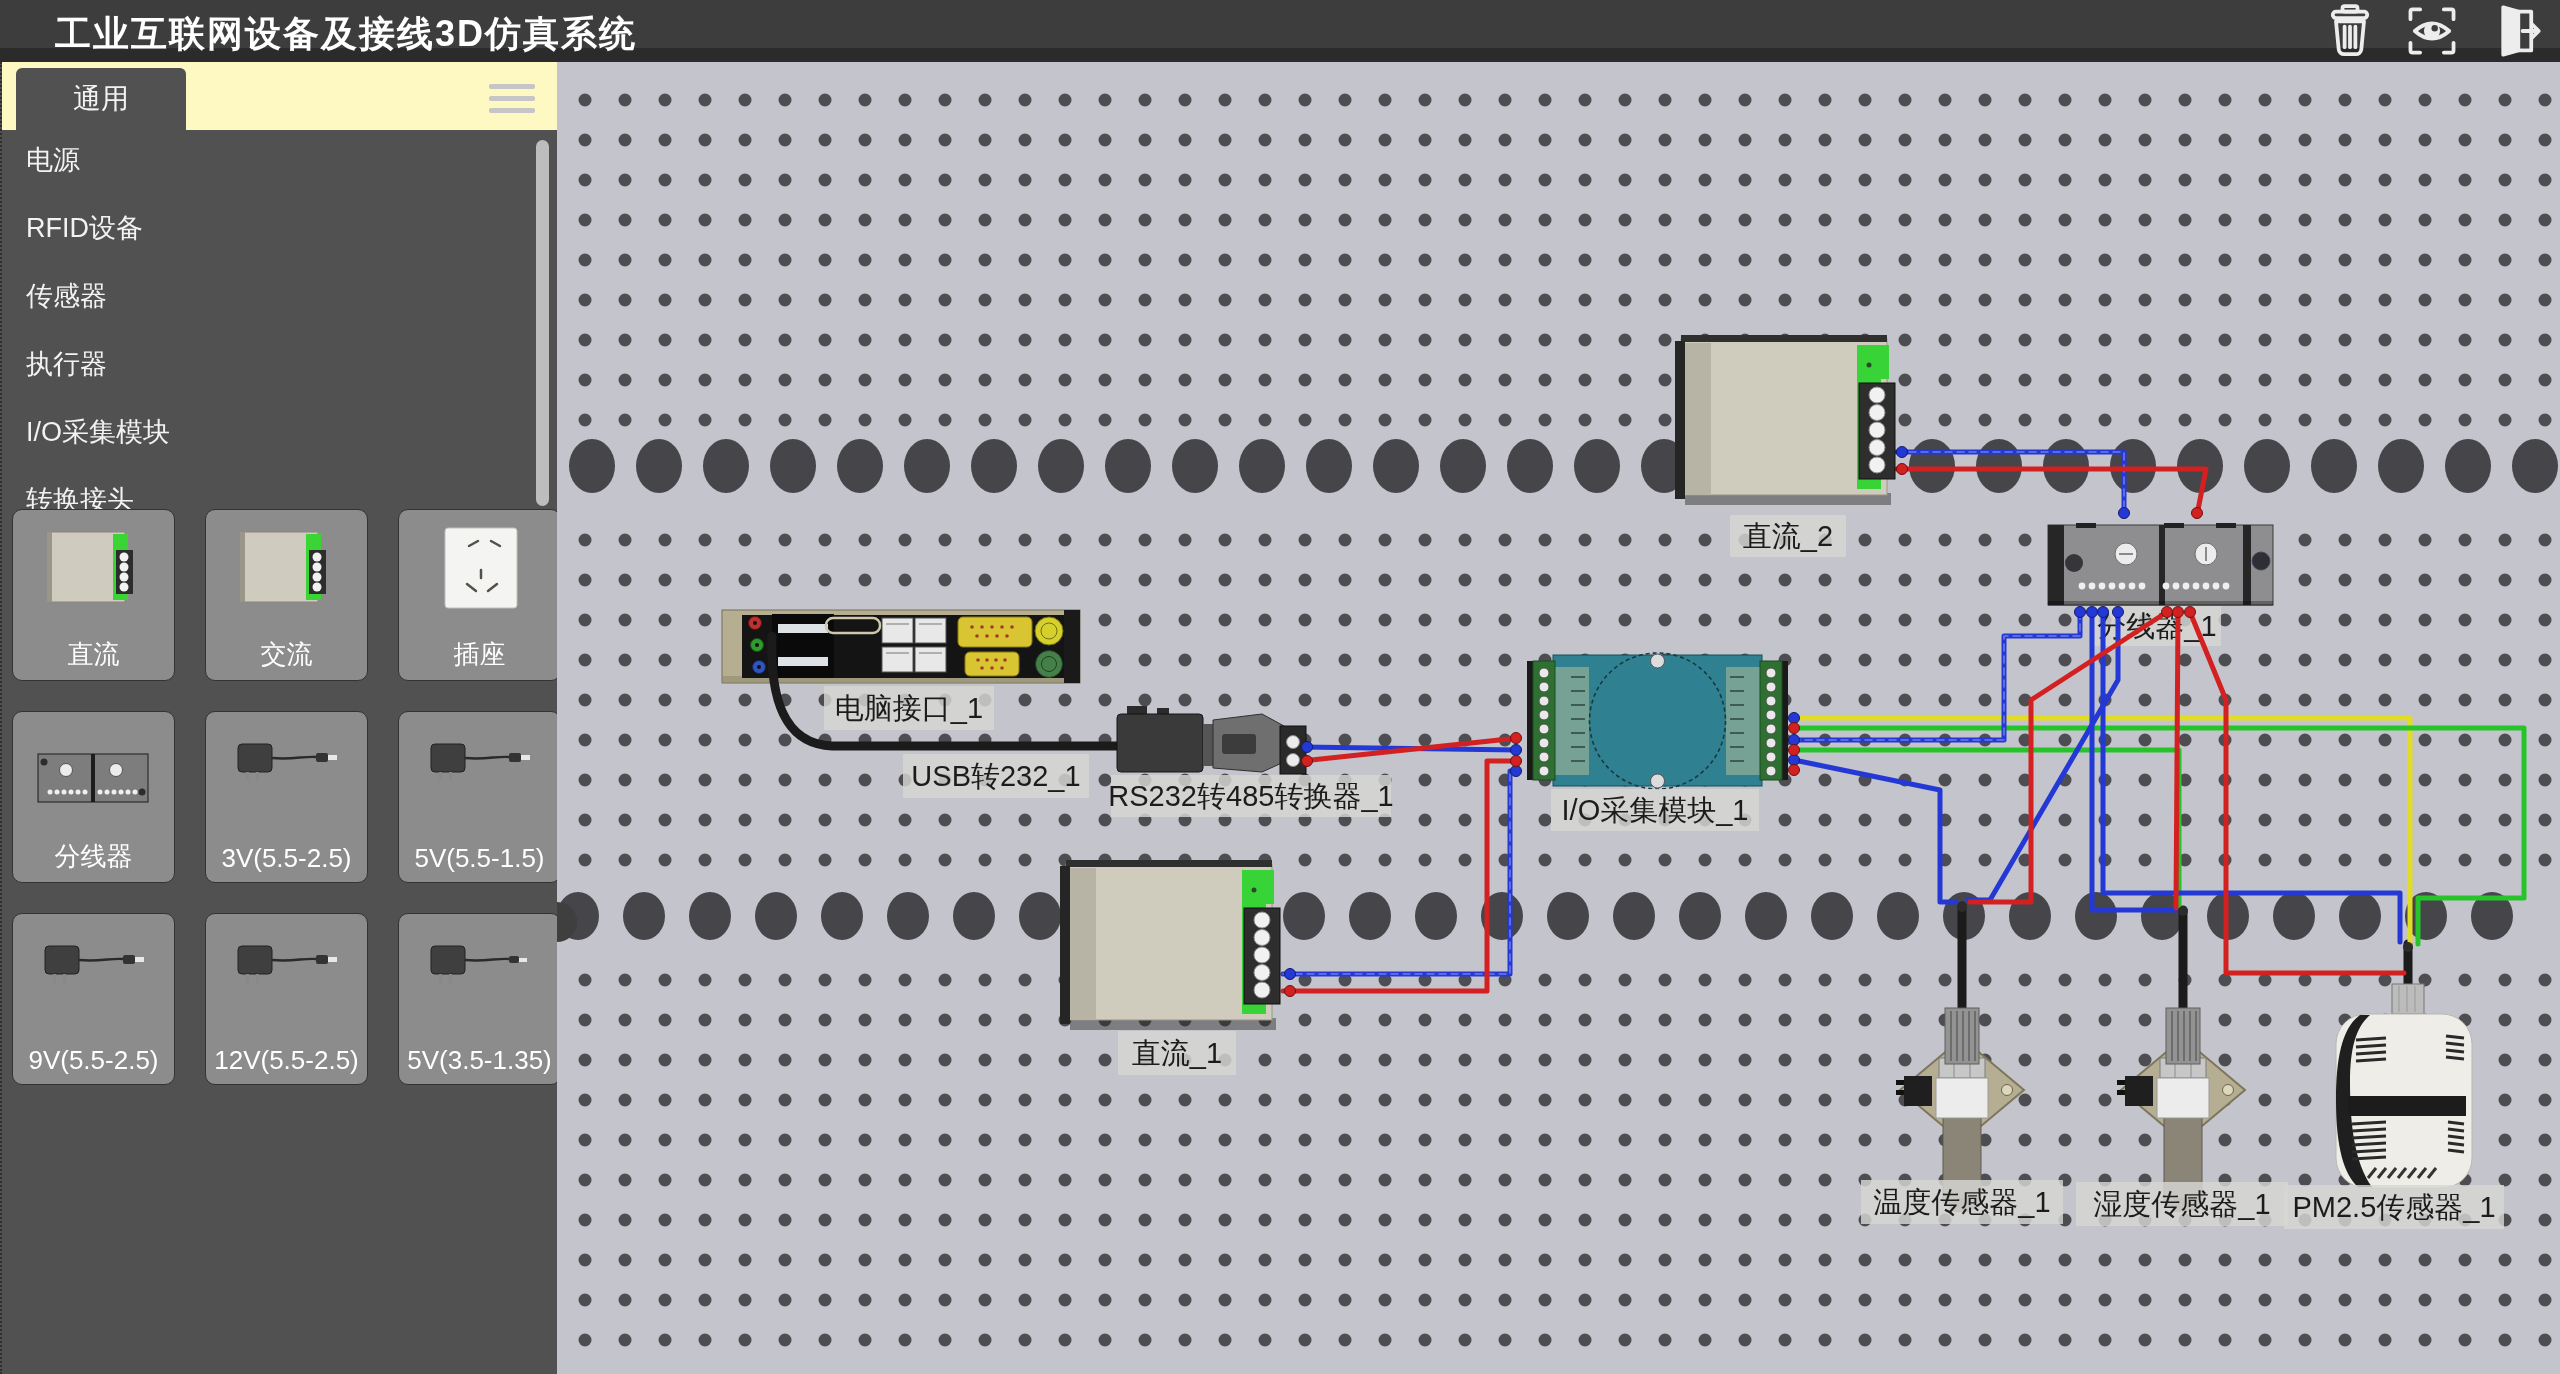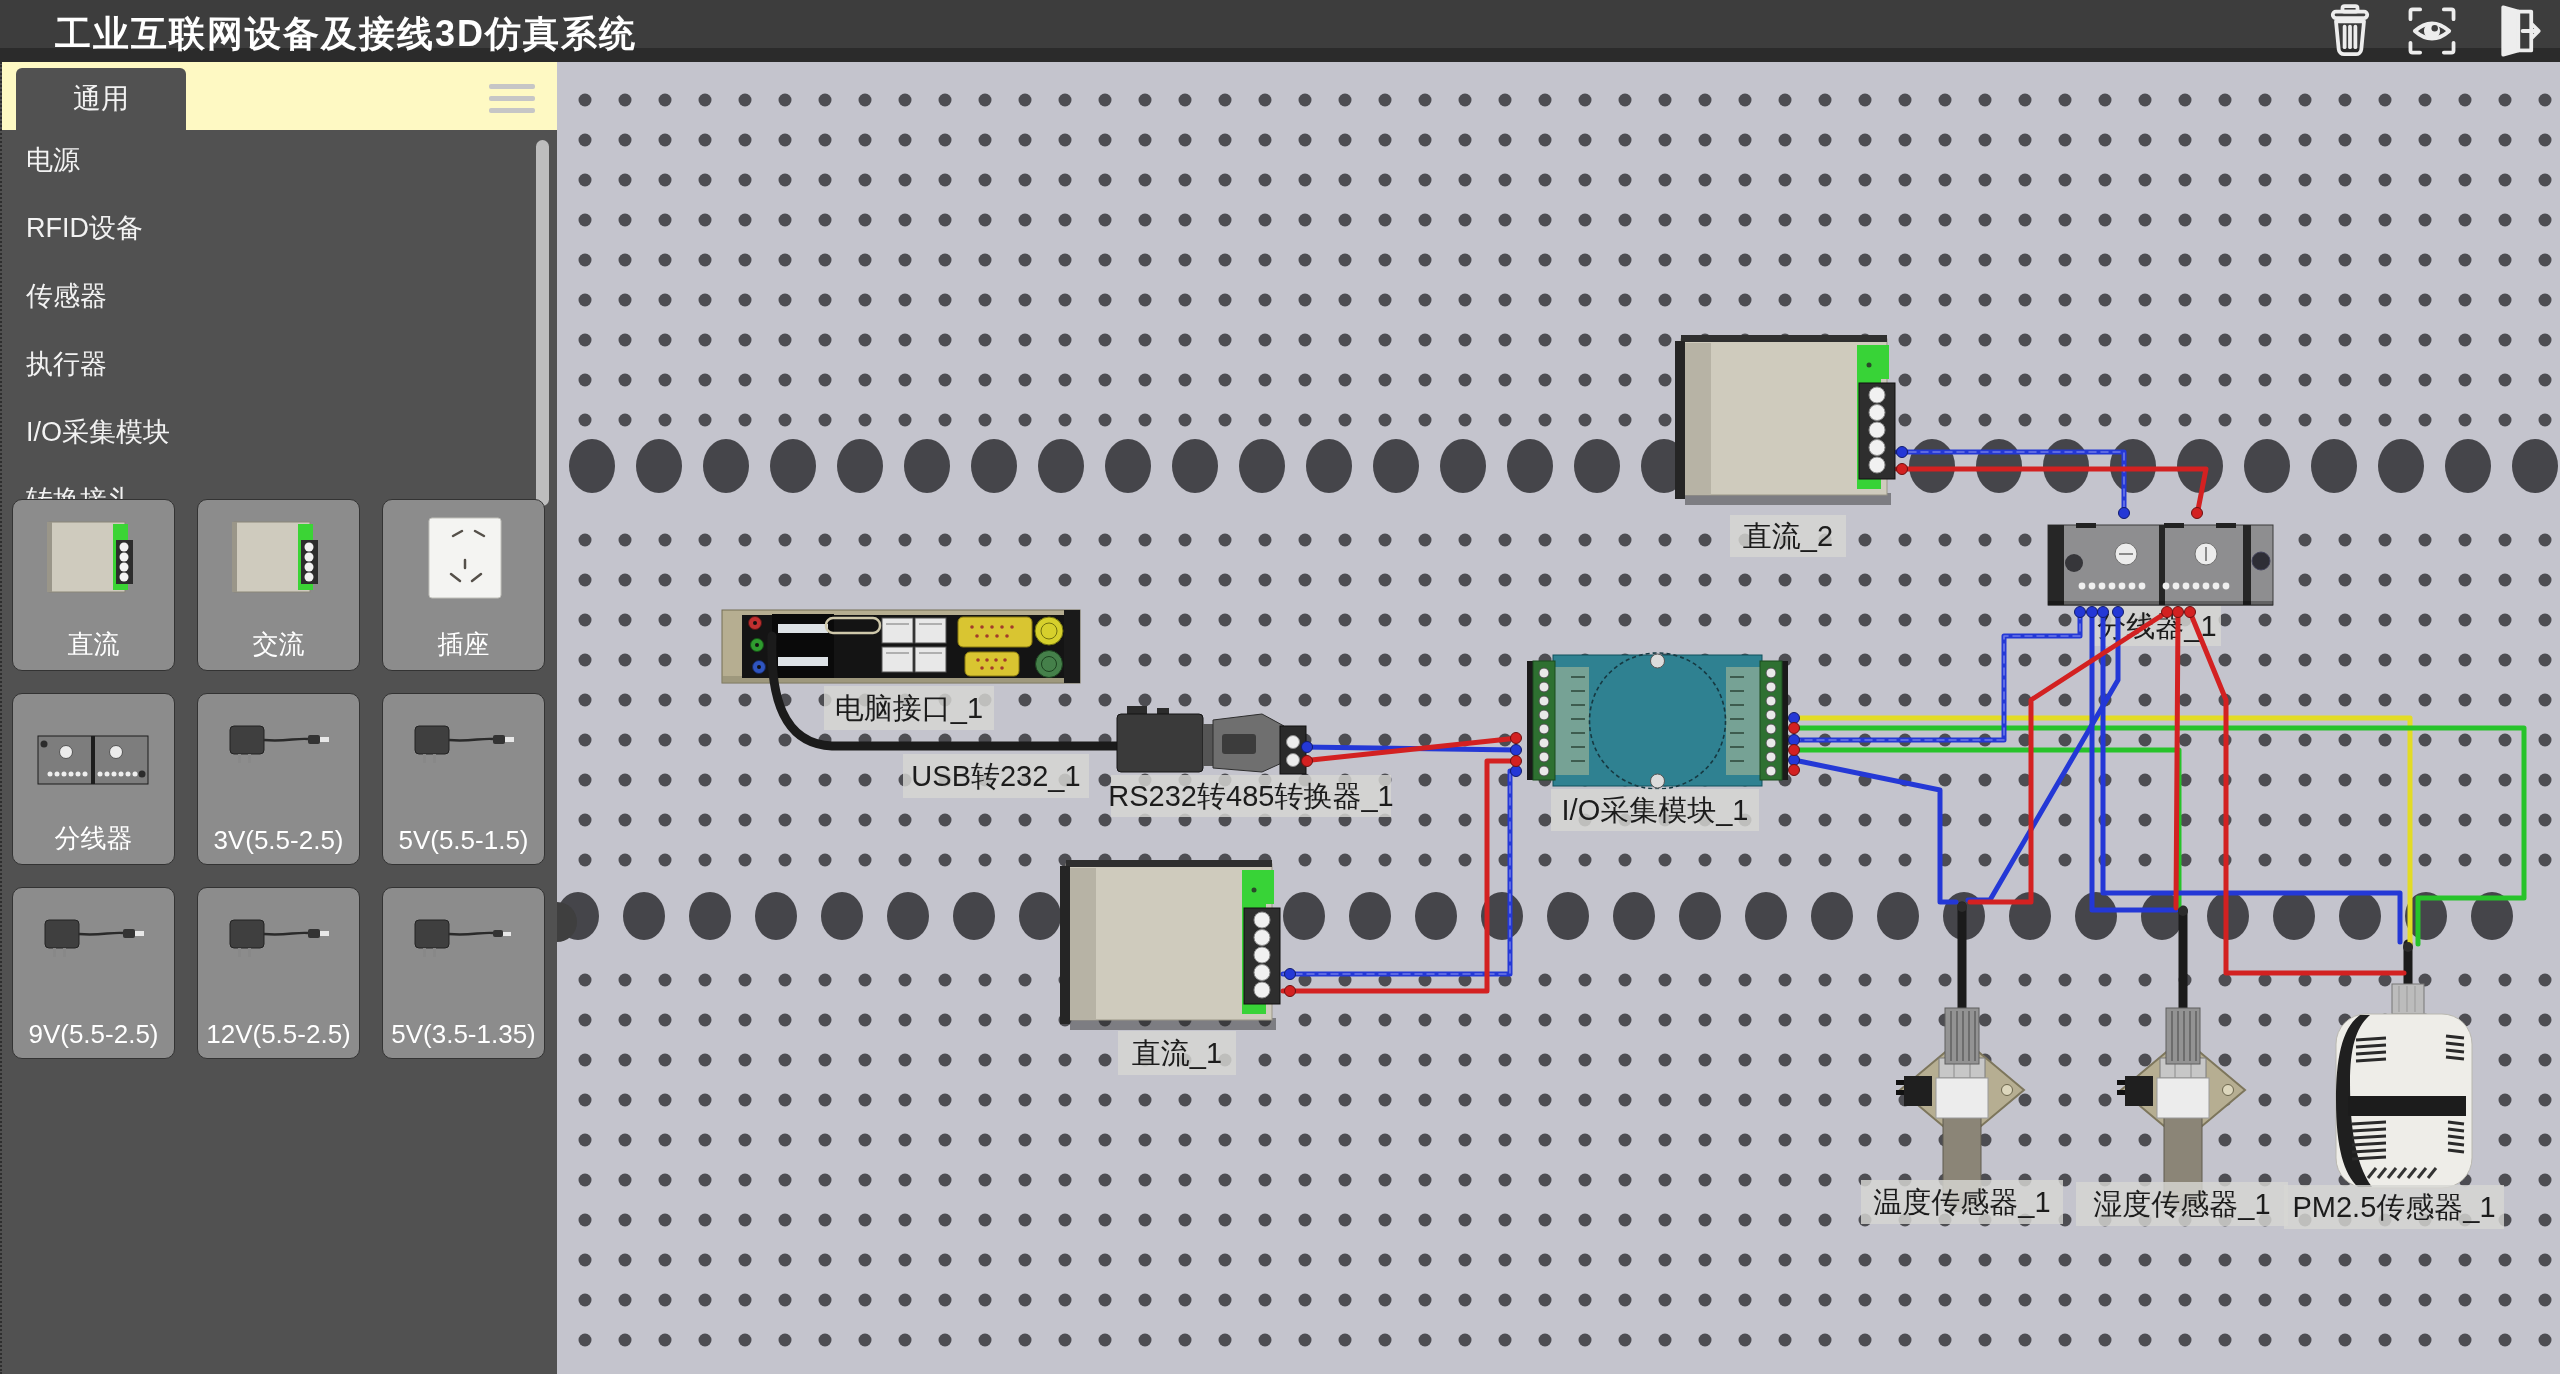--- a/index.html
+++ b/index.html
@@ -15,22 +15,22 @@
   #sidebar{position:absolute;left:0;top:62px;width:557px;height:1312px;background:#515151;
        border-left:2px dotted #2e2e2e;box-sizing:border-box;}
   #tabrow{position:absolute;left:0;top:0;width:557px;height:68px;background:#fef9c3;}
   #tab-general{position:absolute;left:14px;top:6px;width:170px;height:62px;background:#515151;
        color:#f2f2f2;font-size:28px;line-height:62px;text-align:center;border-radius:6px 6px 0 0;}
   #hamburger{position:absolute;right:24px;top:22px;width:46px;cursor:pointer;}
   #hamburger div{height:5px;background:#c6c6c6;border-radius:2px;margin-bottom:7px;}
   #menu{position:absolute;left:0;top:64px;width:557px;}
   .menu-item{height:68px;line-height:68px;padding-left:24px;color:#f2f2f2;font-size:27px;cursor:pointer;}
   #scrollthumb{position:absolute;left:534px;top:78px;width:13px;height:366px;background:#bdbdbd;border-radius:7px;}
-  #palette{position:absolute;left:10px;top:437px;width:537px;display:grid;
-       grid-template-columns:repeat(3,163px);grid-auto-rows:172px;gap:22px;}
+  #palette{position:absolute;left:10px;top:447px;width:537px;display:grid;
+       grid-template-columns:repeat(3,163px);grid-auto-rows:172px;gap:30px;}
   .card{background:#8c8c8c;border:1px solid #333;border-radius:10px;position:relative;cursor:pointer;}
   .card svg{position:absolute;left:50%;top:14px;transform:translateX(-50%);}
   .card .clabel{position:absolute;bottom:8px;width:100%;text-align:center;color:#ffffff;font-size:26px;}
   
   #canvas{position:absolute;left:557px;top:62px;width:2003px;height:1312px;background:#c4c4cd;}
   text.dev-label{font-size:29px;fill:#1c1c1c;}
 </style>
 </head>
 <body>
 

